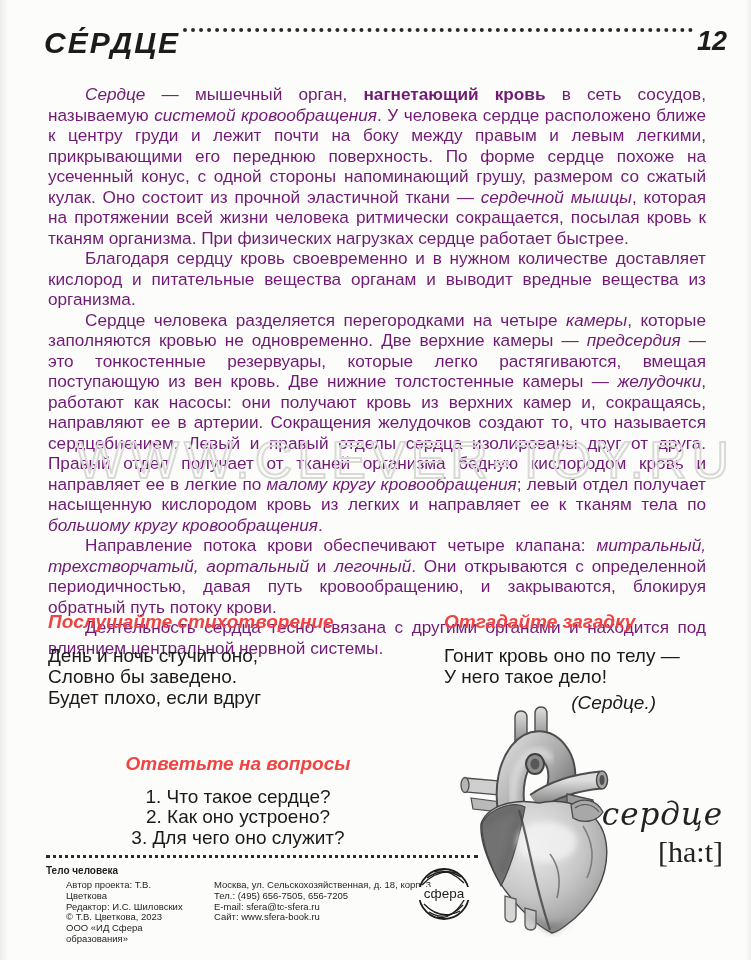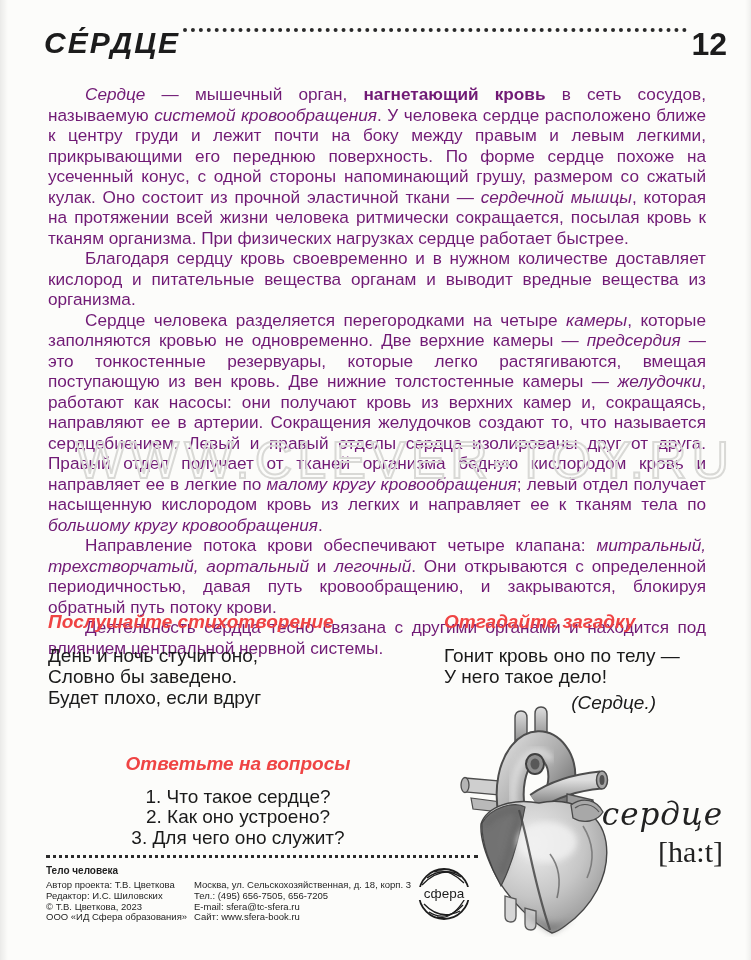--- a/index.html
+++ b/index.html
@@ -7,21 +7,21 @@
   .page{position:relative;width:751px;height:960px;background:#fcfcfa;overflow:hidden;color:#161616;}
   .page::before{content:"";position:absolute;left:0;top:0;bottom:0;width:8px;
     background:linear-gradient(90deg,rgba(0,0,0,.07),rgba(0,0,0,0));pointer-events:none;z-index:9;}
   .page::after{content:"";position:absolute;right:0;top:0;bottom:0;width:6px;
     background:linear-gradient(270deg,rgba(0,0,0,.05),rgba(0,0,0,0));pointer-events:none;z-index:9;}
 
   
   .titlebar{position:absolute;left:44px;right:24px;top:28px;display:flex;align-items:flex-start;}
   .titlebar h1{margin:0;font-style:italic;font-weight:700;font-size:30px;line-height:1;letter-spacing:2px;color:#1c1c1c;}
   .leader{flex:1;border-bottom:4px dotted #2a2a2a;margin:0 4px 3px 3px;height:0;}
-  .pagenum{font-weight:700;font-size:32px;line-height:1;color:#1c1c1c;}
+  .pagenum{font-style:italic;font-weight:700;font-size:27px;line-height:1;color:#1c1c1c;}
 
   
   .article{position:absolute;left:48px;width:658px;top:84px;font-size:17.2px;line-height:20.5px;
     text-align:justify;color:#701a75;z-index:2;}
   .article p{margin:0;text-indent:37px;}
   .it{font-style:italic;}
   .bd{font-weight:700;}
 
   
   .watermark{position:absolute;left:76px;top:430px;z-index:6;white-space:nowrap;
@@ -47,21 +47,21 @@
   .vocab .ru{font-family:"DejaVu Serif","Liberation Serif",serif;font-style:italic;font-size:31px;line-height:1;margin-bottom:7px;letter-spacing:1px;}
   .vocab .en{font-weight:700;font-size:28px;line-height:1;margin-bottom:9px;color:#2b2b2b;}
   .vocab .tr{font-family:"Liberation Serif","DejaVu Serif",serif;font-size:30px;line-height:1;color:#222;}
 
   
   .colophon{position:absolute;left:46px;top:855px;width:432px;border-top:3px dotted #2b2b2b;padding-top:7px;color:#1f1f1f;z-index:2;}
   .series{font-weight:700;font-size:10px;line-height:12px;margin-bottom:3px;}
   .cols{display:flex;}
   .c1{width:148px;}
   .c2{flex:1;}
-  .fline{font-size:9.5px;line-height:10.8px;color:#242424;}
+  .fline{font-size:9.5px;line-height:10.8px;color:#242424;margin-left:20px;}
 
   
   .logo{position:absolute;left:416px;top:866px;width:56px;height:56px;z-index:3;}
 </style>
 </head>
 <body>
 
 <div class="page">
 
   <header class="titlebar">

